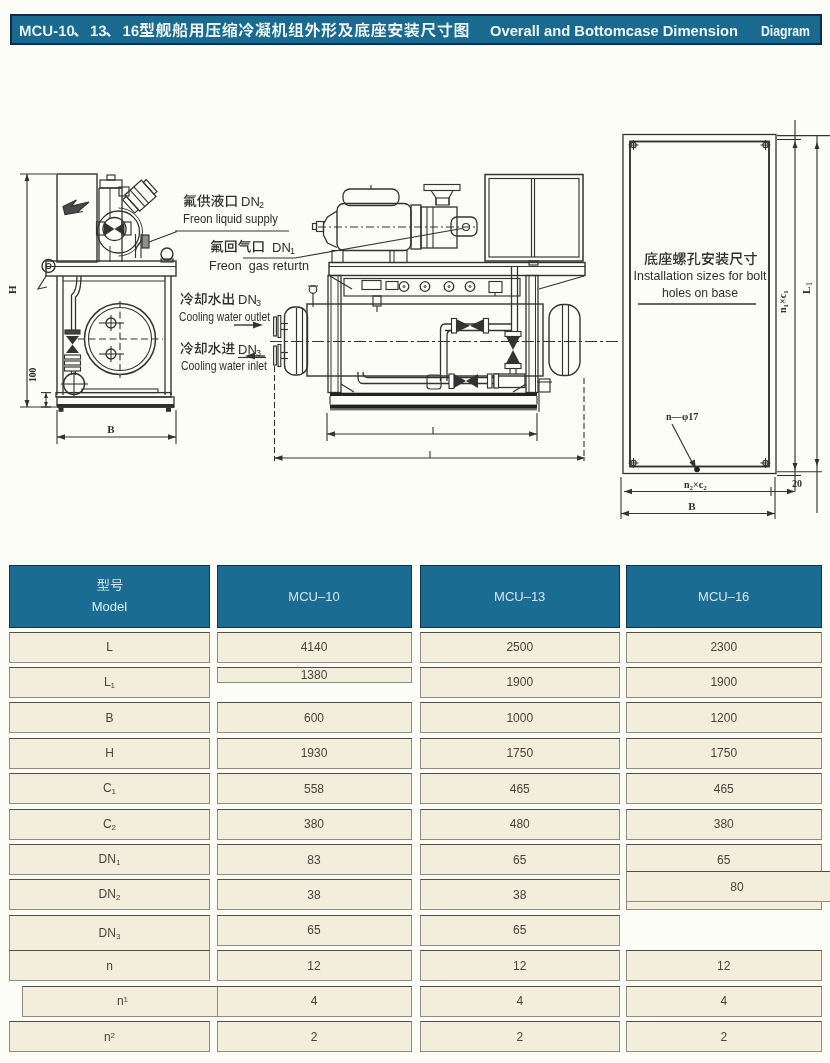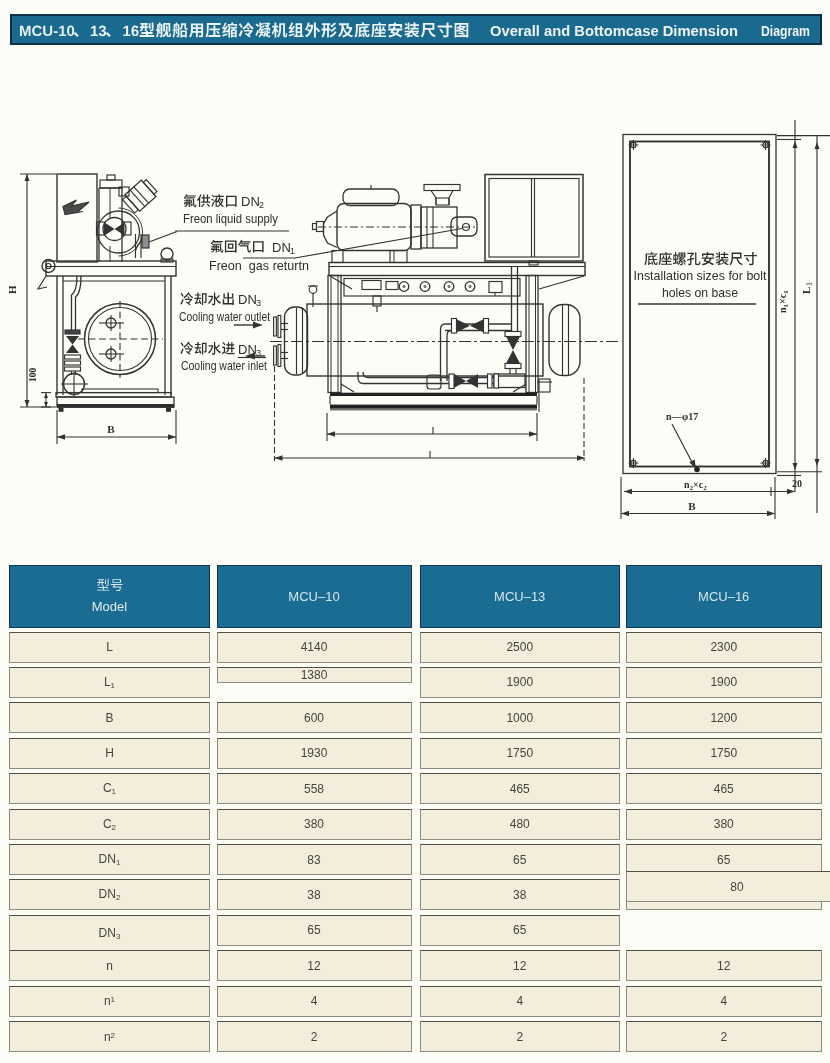--- a/index.html
+++ b/index.html
@@ -128,21 +128,21 @@
   </div>
 <div class="dc" style="left:216.5px;top:950.3px;width:195px;height:31px">
     <span>12</span>
   </div>
 <div class="dc" style="left:419.5px;top:950.3px;width:200.5px;height:31px">
     <span>12</span>
   </div>
 <div class="dc" style="left:625.5px;top:950.3px;width:196.5px;height:31px">
     <span>12</span>
   </div>
-<div class="dc" style="left:9px;top:985.7px;width:201px;height:31px">
+<div class="dc" style="left:22px;top:985.7px;width:201px;height:31px">
     <span>n<sup>1</sup></span>
   </div>
 <div class="dc" style="left:216.5px;top:985.7px;width:195px;height:31px">
     <span>4</span>
   </div>
 <div class="dc" style="left:419.5px;top:985.7px;width:200.5px;height:31px">
     <span>4</span>
   </div>
 <div class="dc" style="left:625.5px;top:985.7px;width:196.5px;height:31px">
     <span>4</span>

